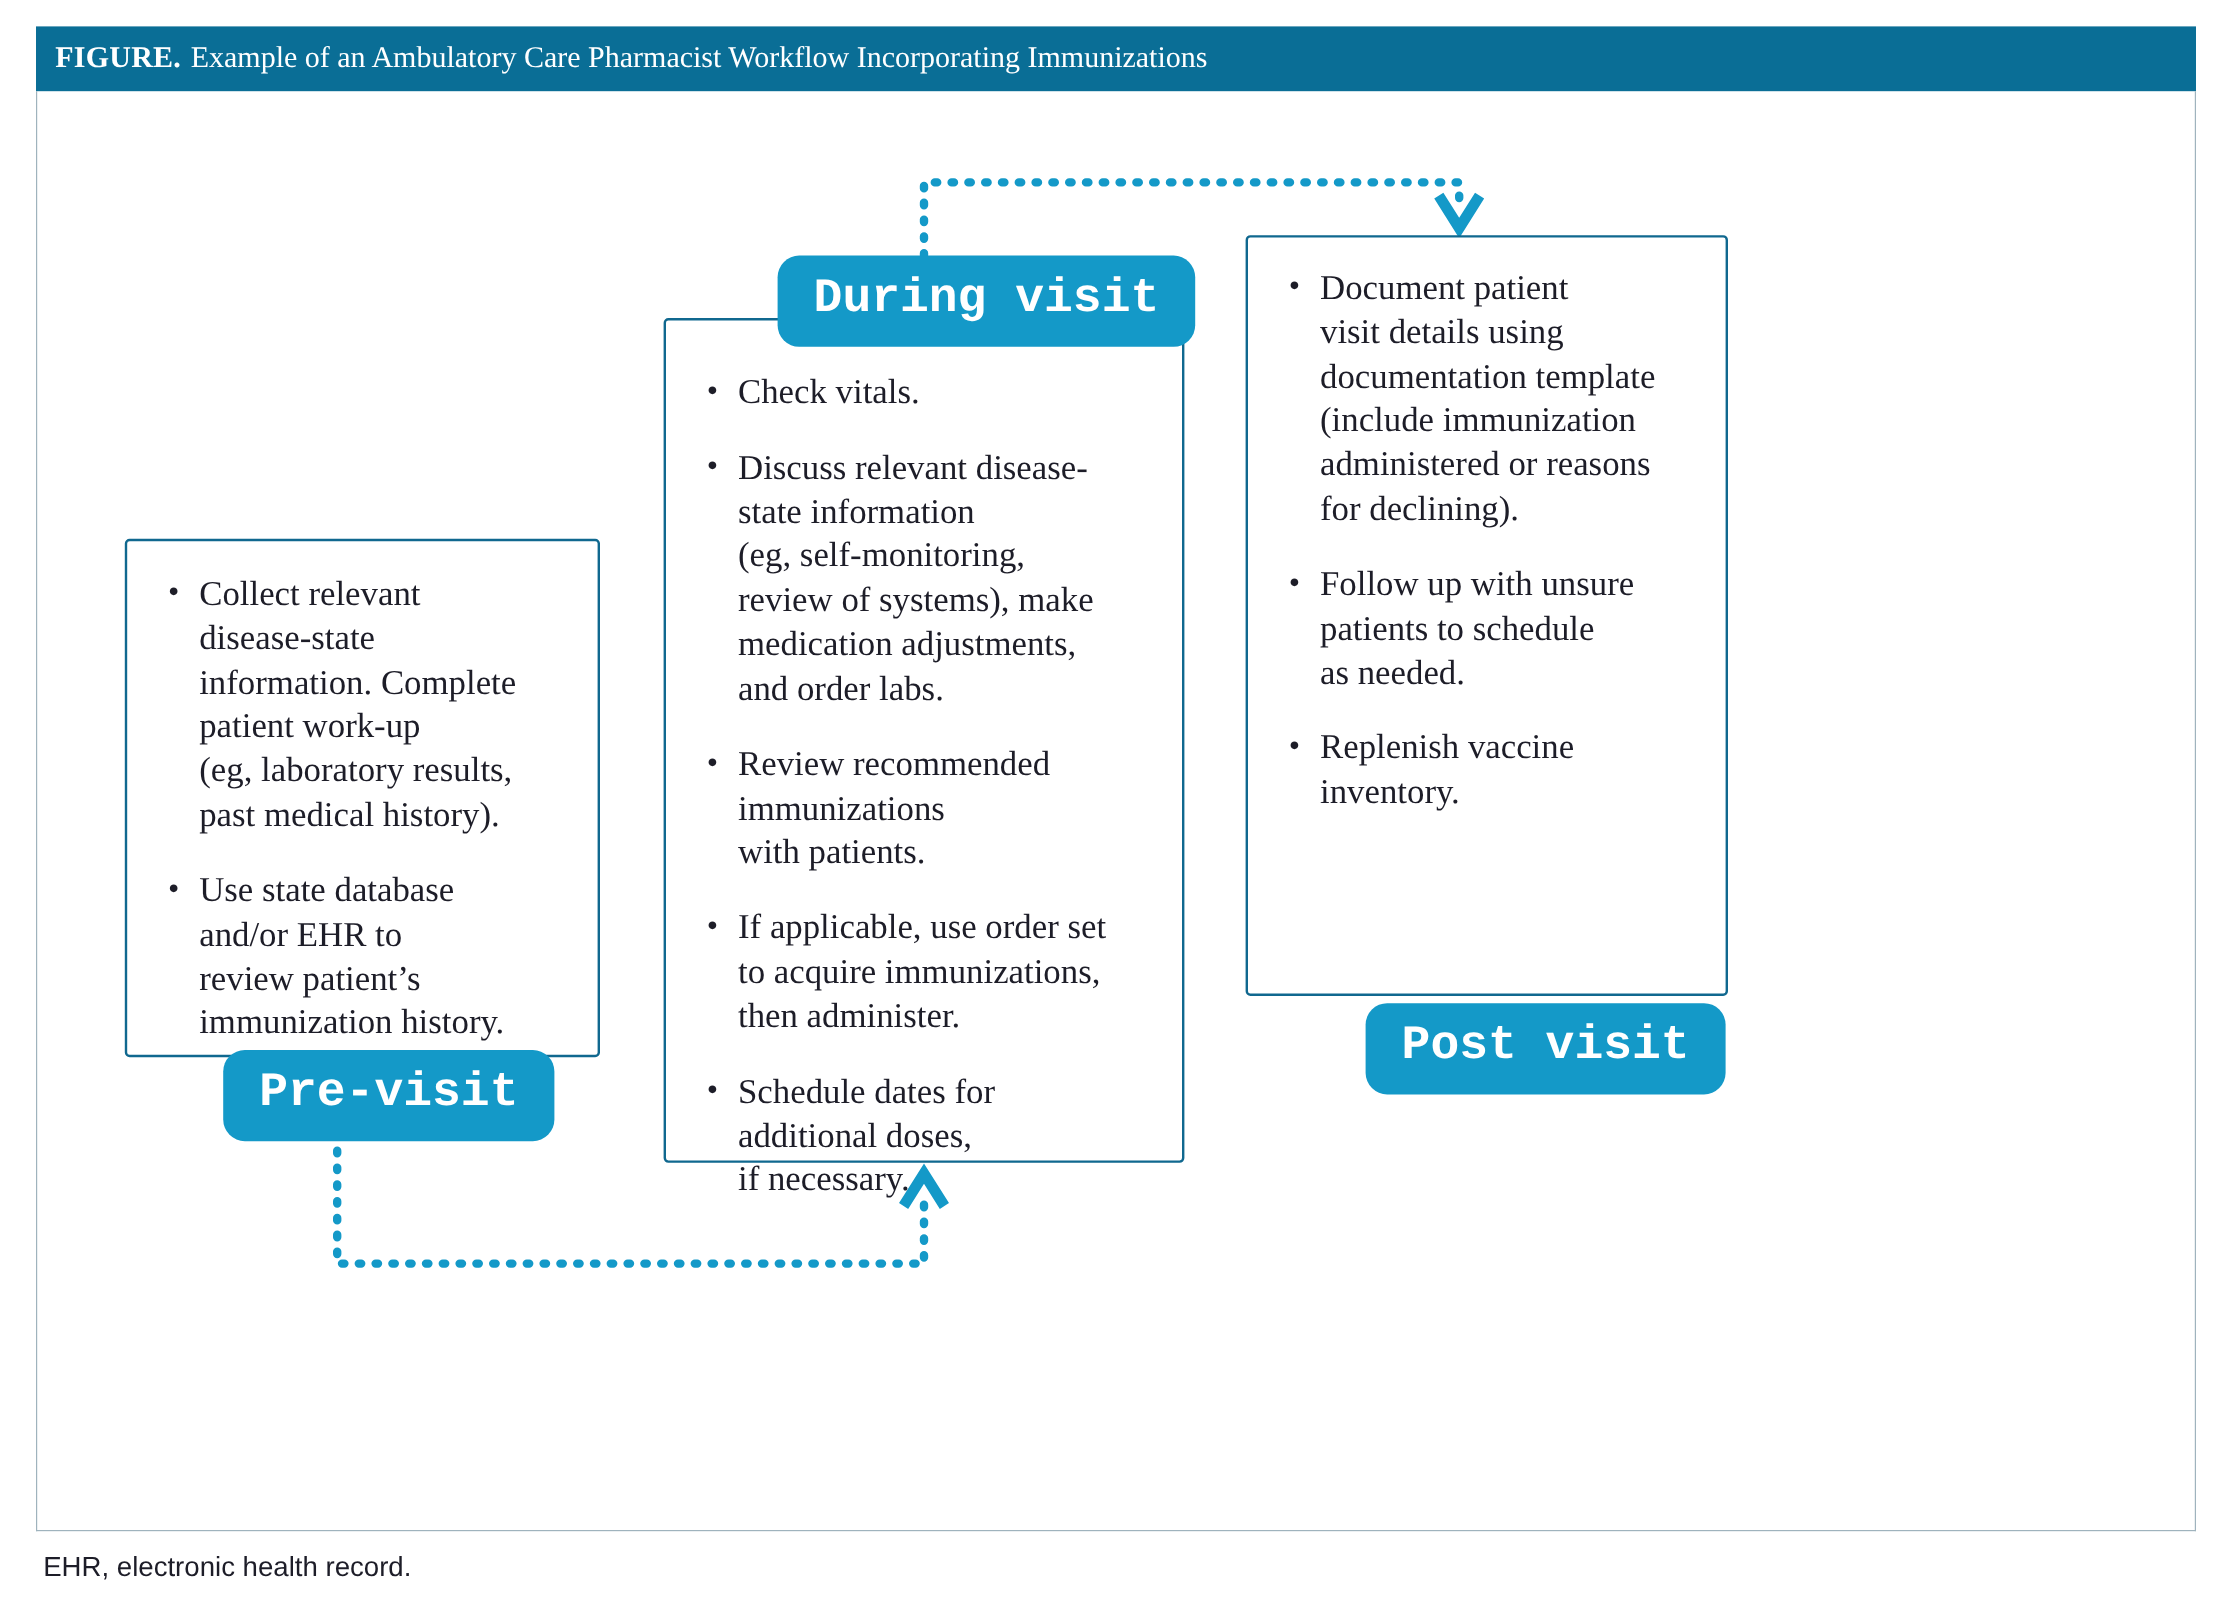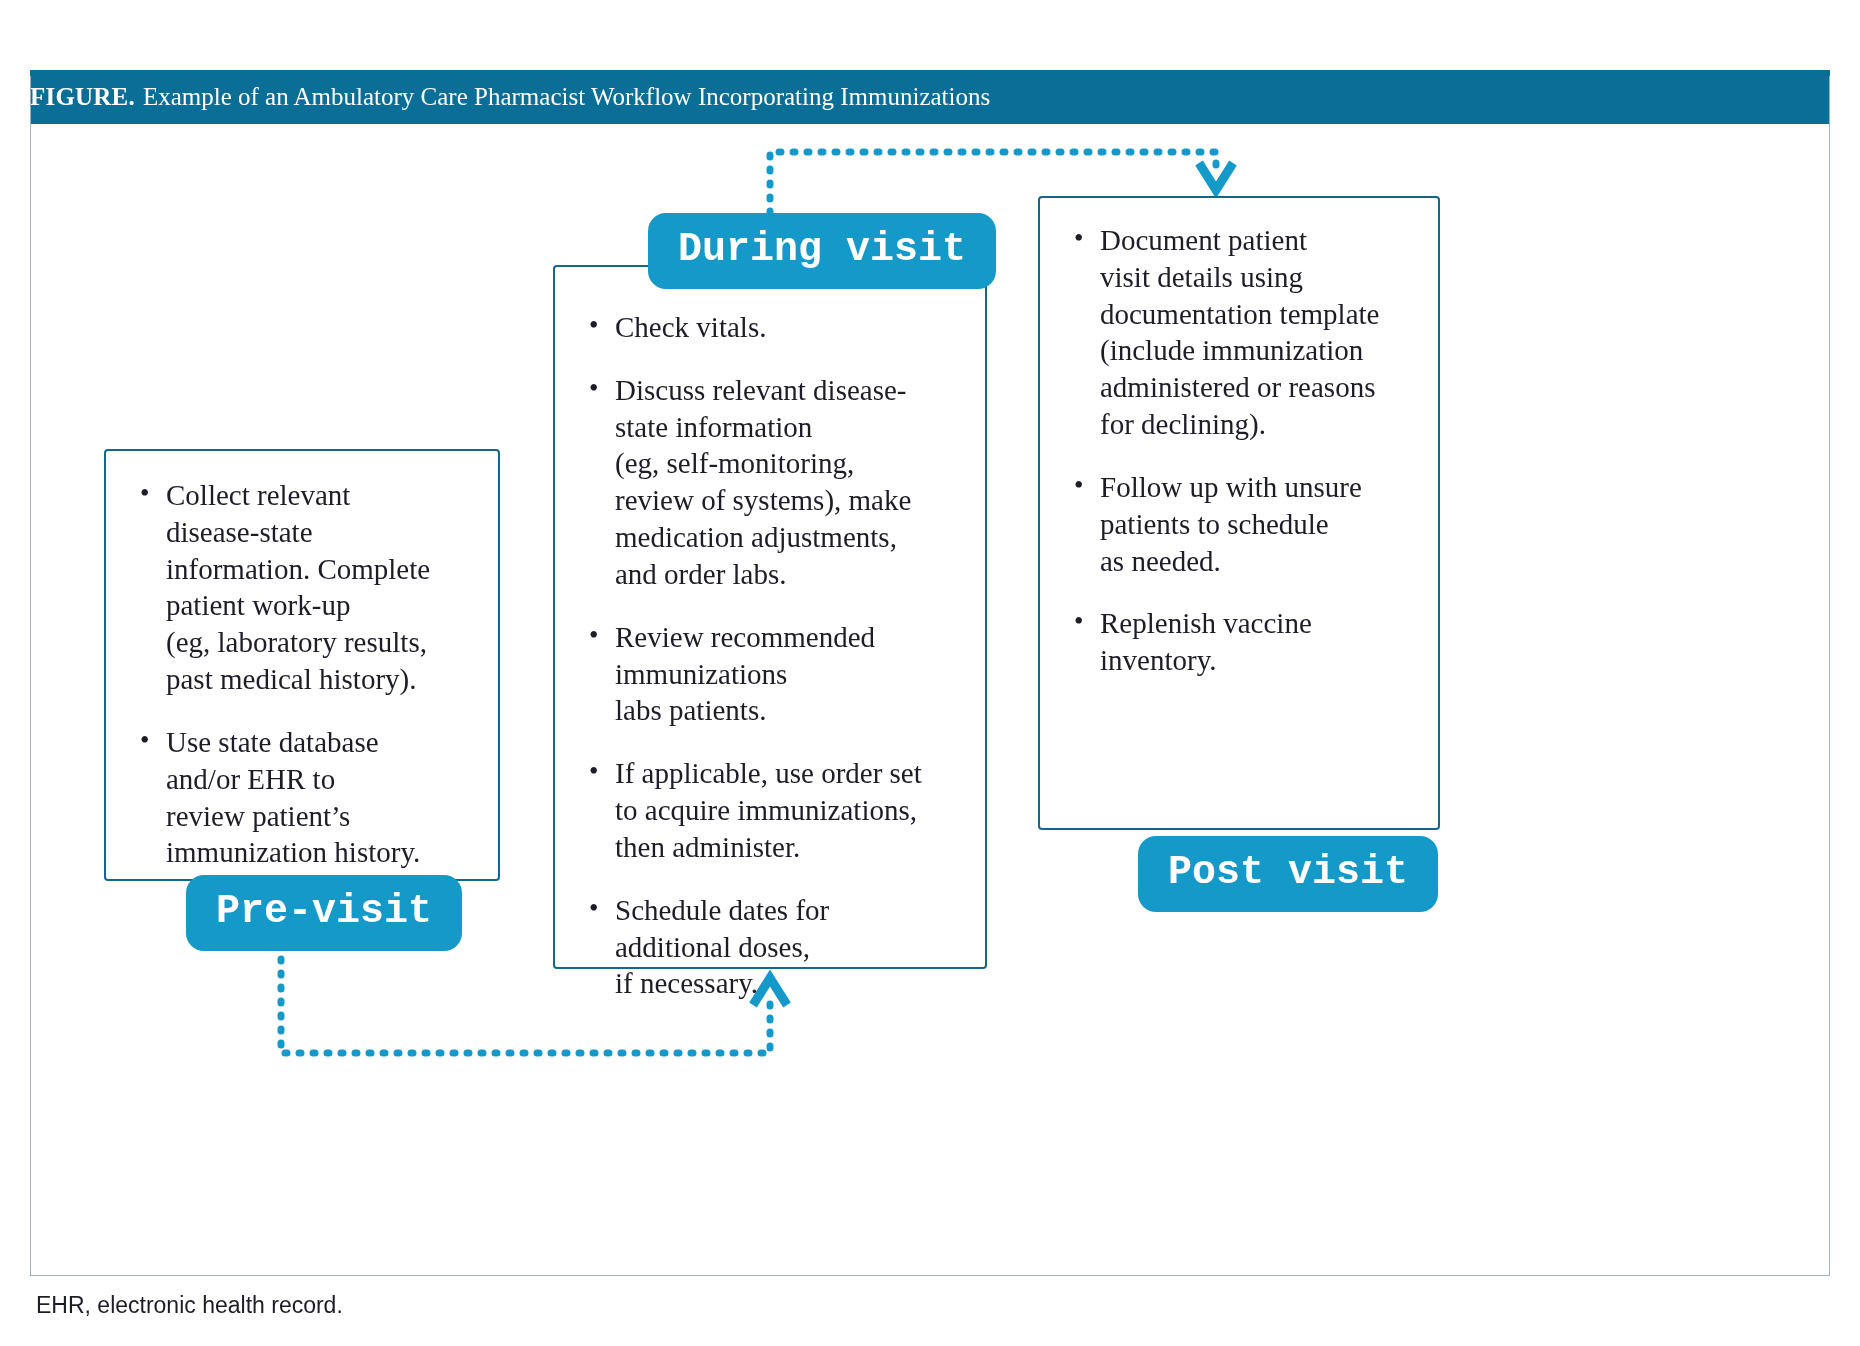--- a/index.html
+++ b/index.html
@@ -19,21 +19,21 @@
   #figure-header {
     position: absolute;
     left: 30px;
     top: 22px;
     width: 1800px;
     height: 54px;
     background: #0a6e96;
     display: flex;
     align-items: center;
     box-sizing: border-box;
-    margin-top: 48px;
+    padding-left: 16px;
   }
   #figure-header .fig-label {
     color: #ffffff;
     font-weight: bold;
     font-size: 25px;
     letter-spacing: 0.2px;
     margin-right: 8px;
     font-family: "Liberation Serif", serif;
   }
   #figure-header .fig-title {
@@ -180,21 +180,21 @@
     <ul class="bullet-list">
       <li class="bullet-item">Check vitals.</li>
       <li class="bullet-item">Discuss relevant disease-
 state information
 (eg, self-monitoring,
 review of systems), make
 medication adjustments,
 and order labs.</li>
       <li class="bullet-item">Review recommended
 immunizations
-labs patients.</li>
+with patients.</li>
       <li class="bullet-item">If applicable, use order set
 to acquire immunizations,
 then administer.</li>
       <li class="bullet-item">Schedule dates for
 additional doses,
 if necessary.</li>
     </ul>
   </div>
 </div>
 <div class="stage-badge" id="badge-during">During visit</div>

